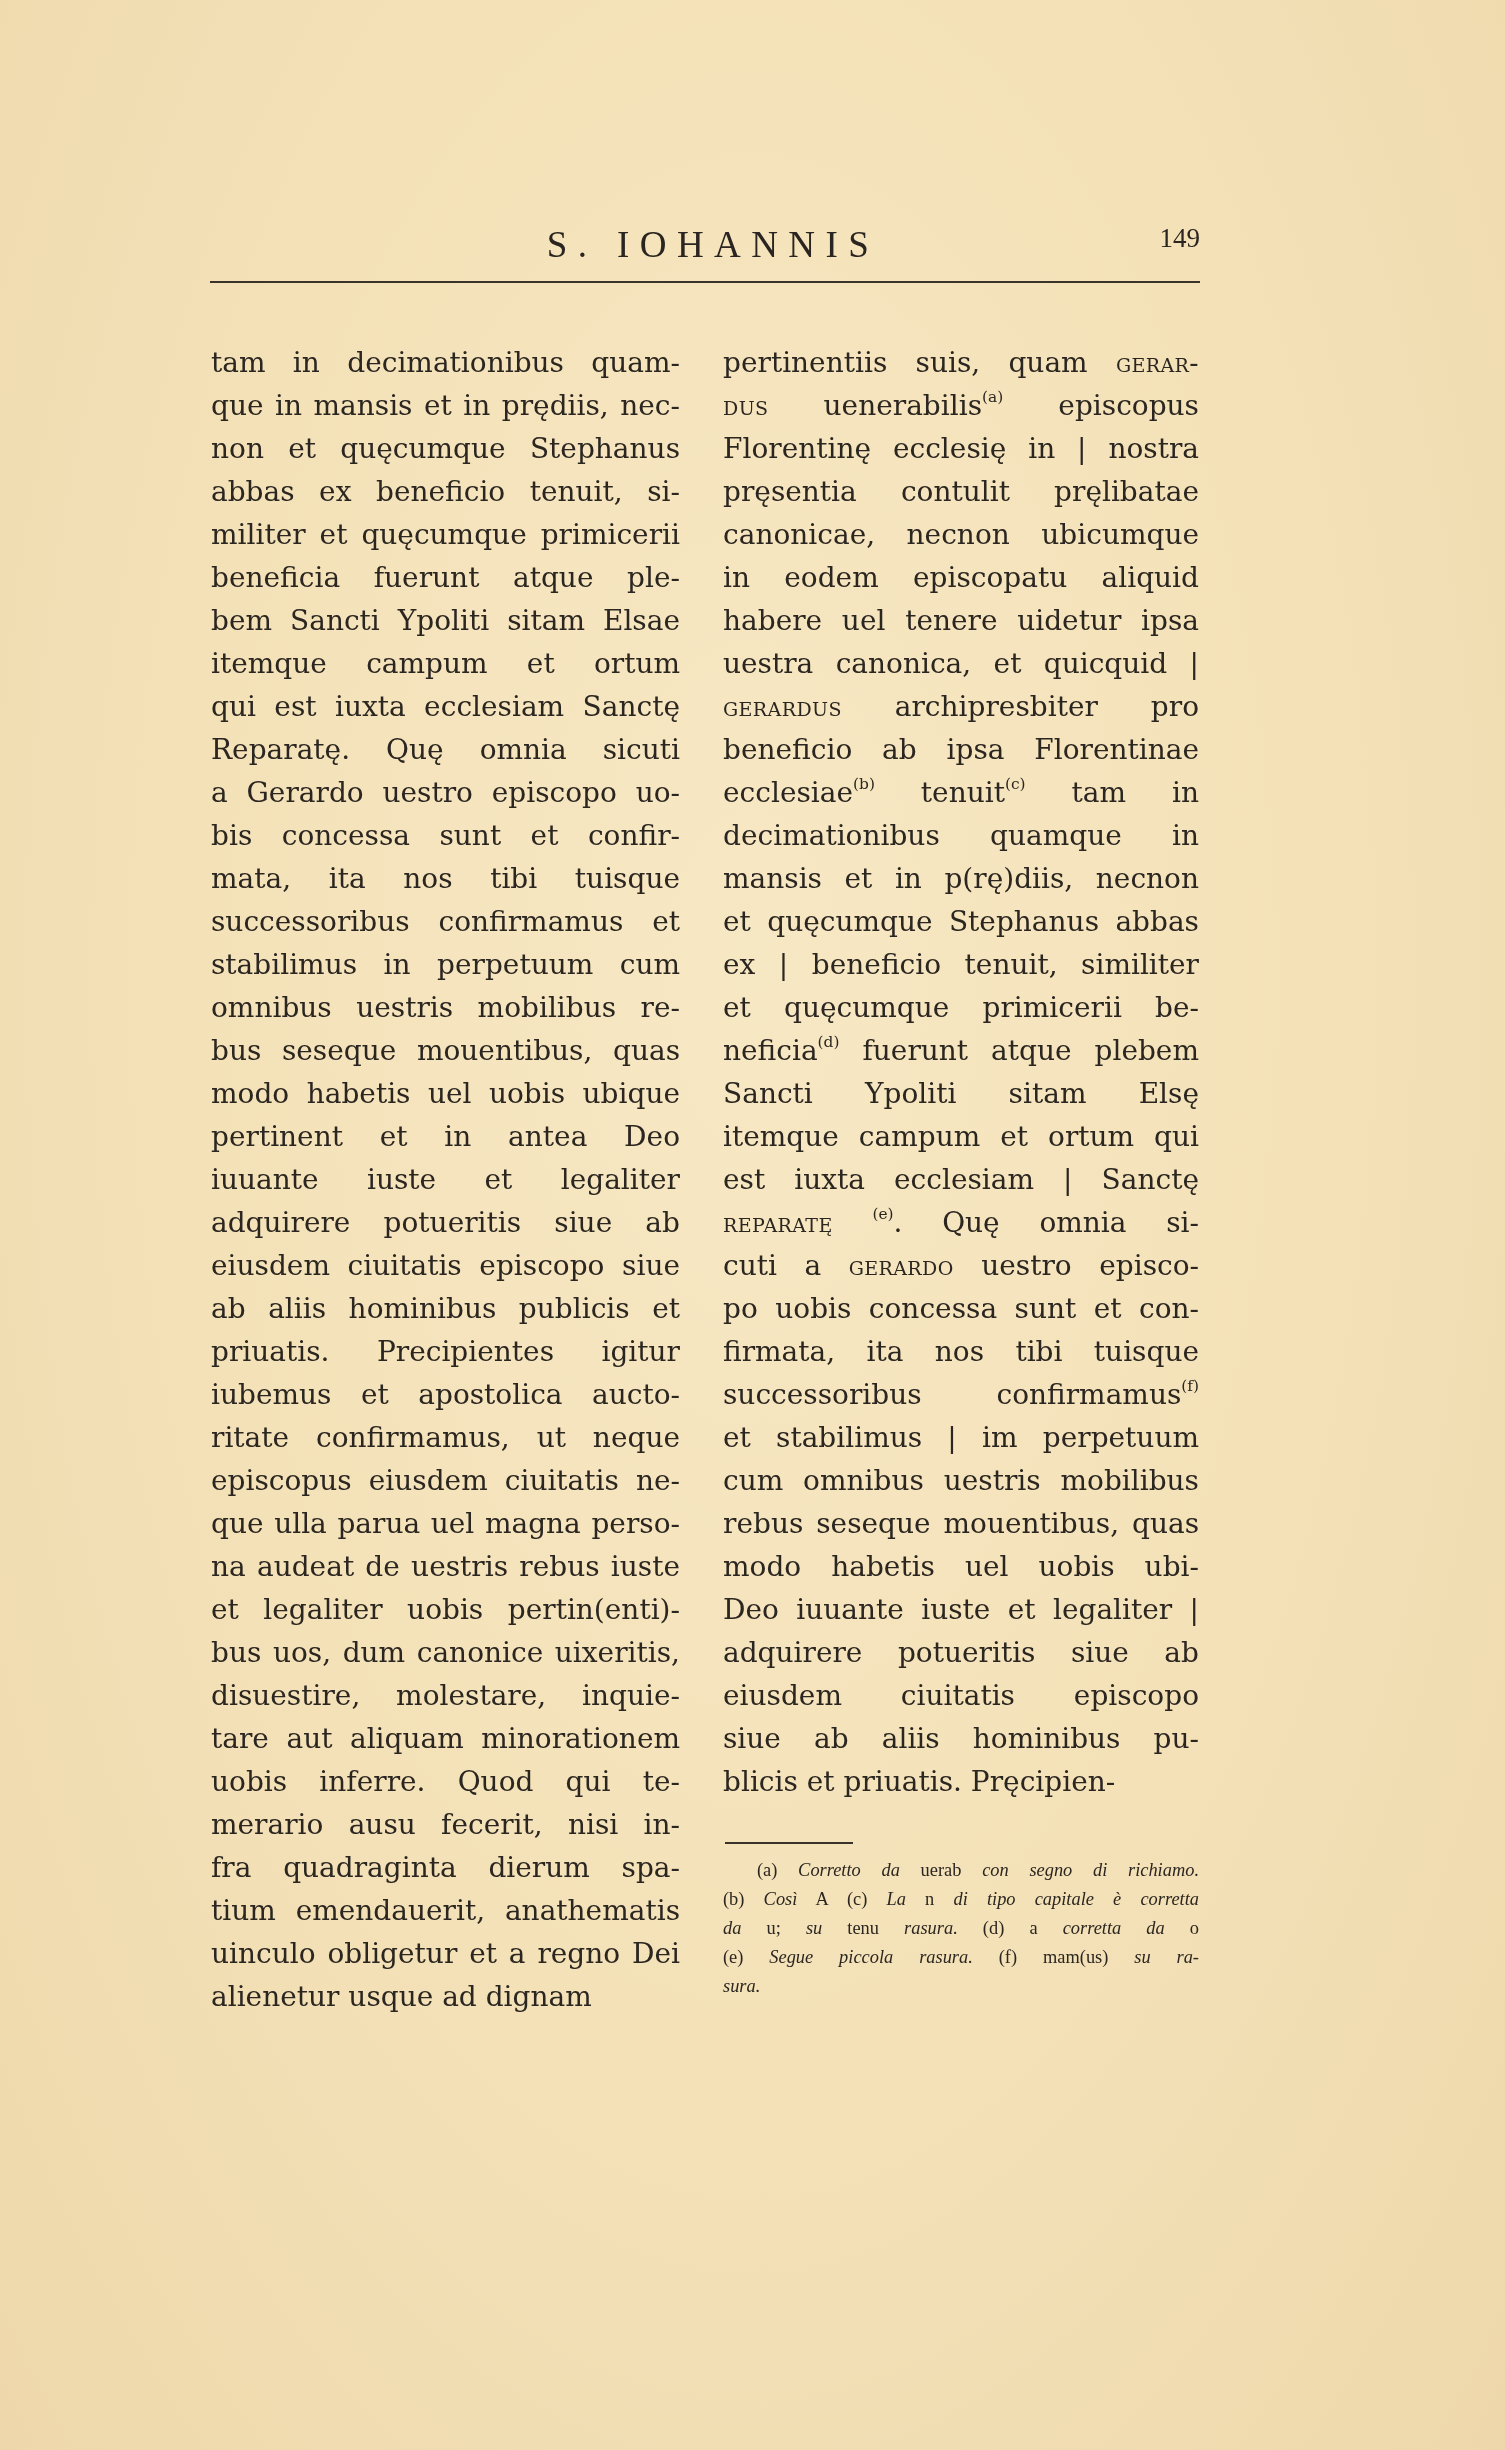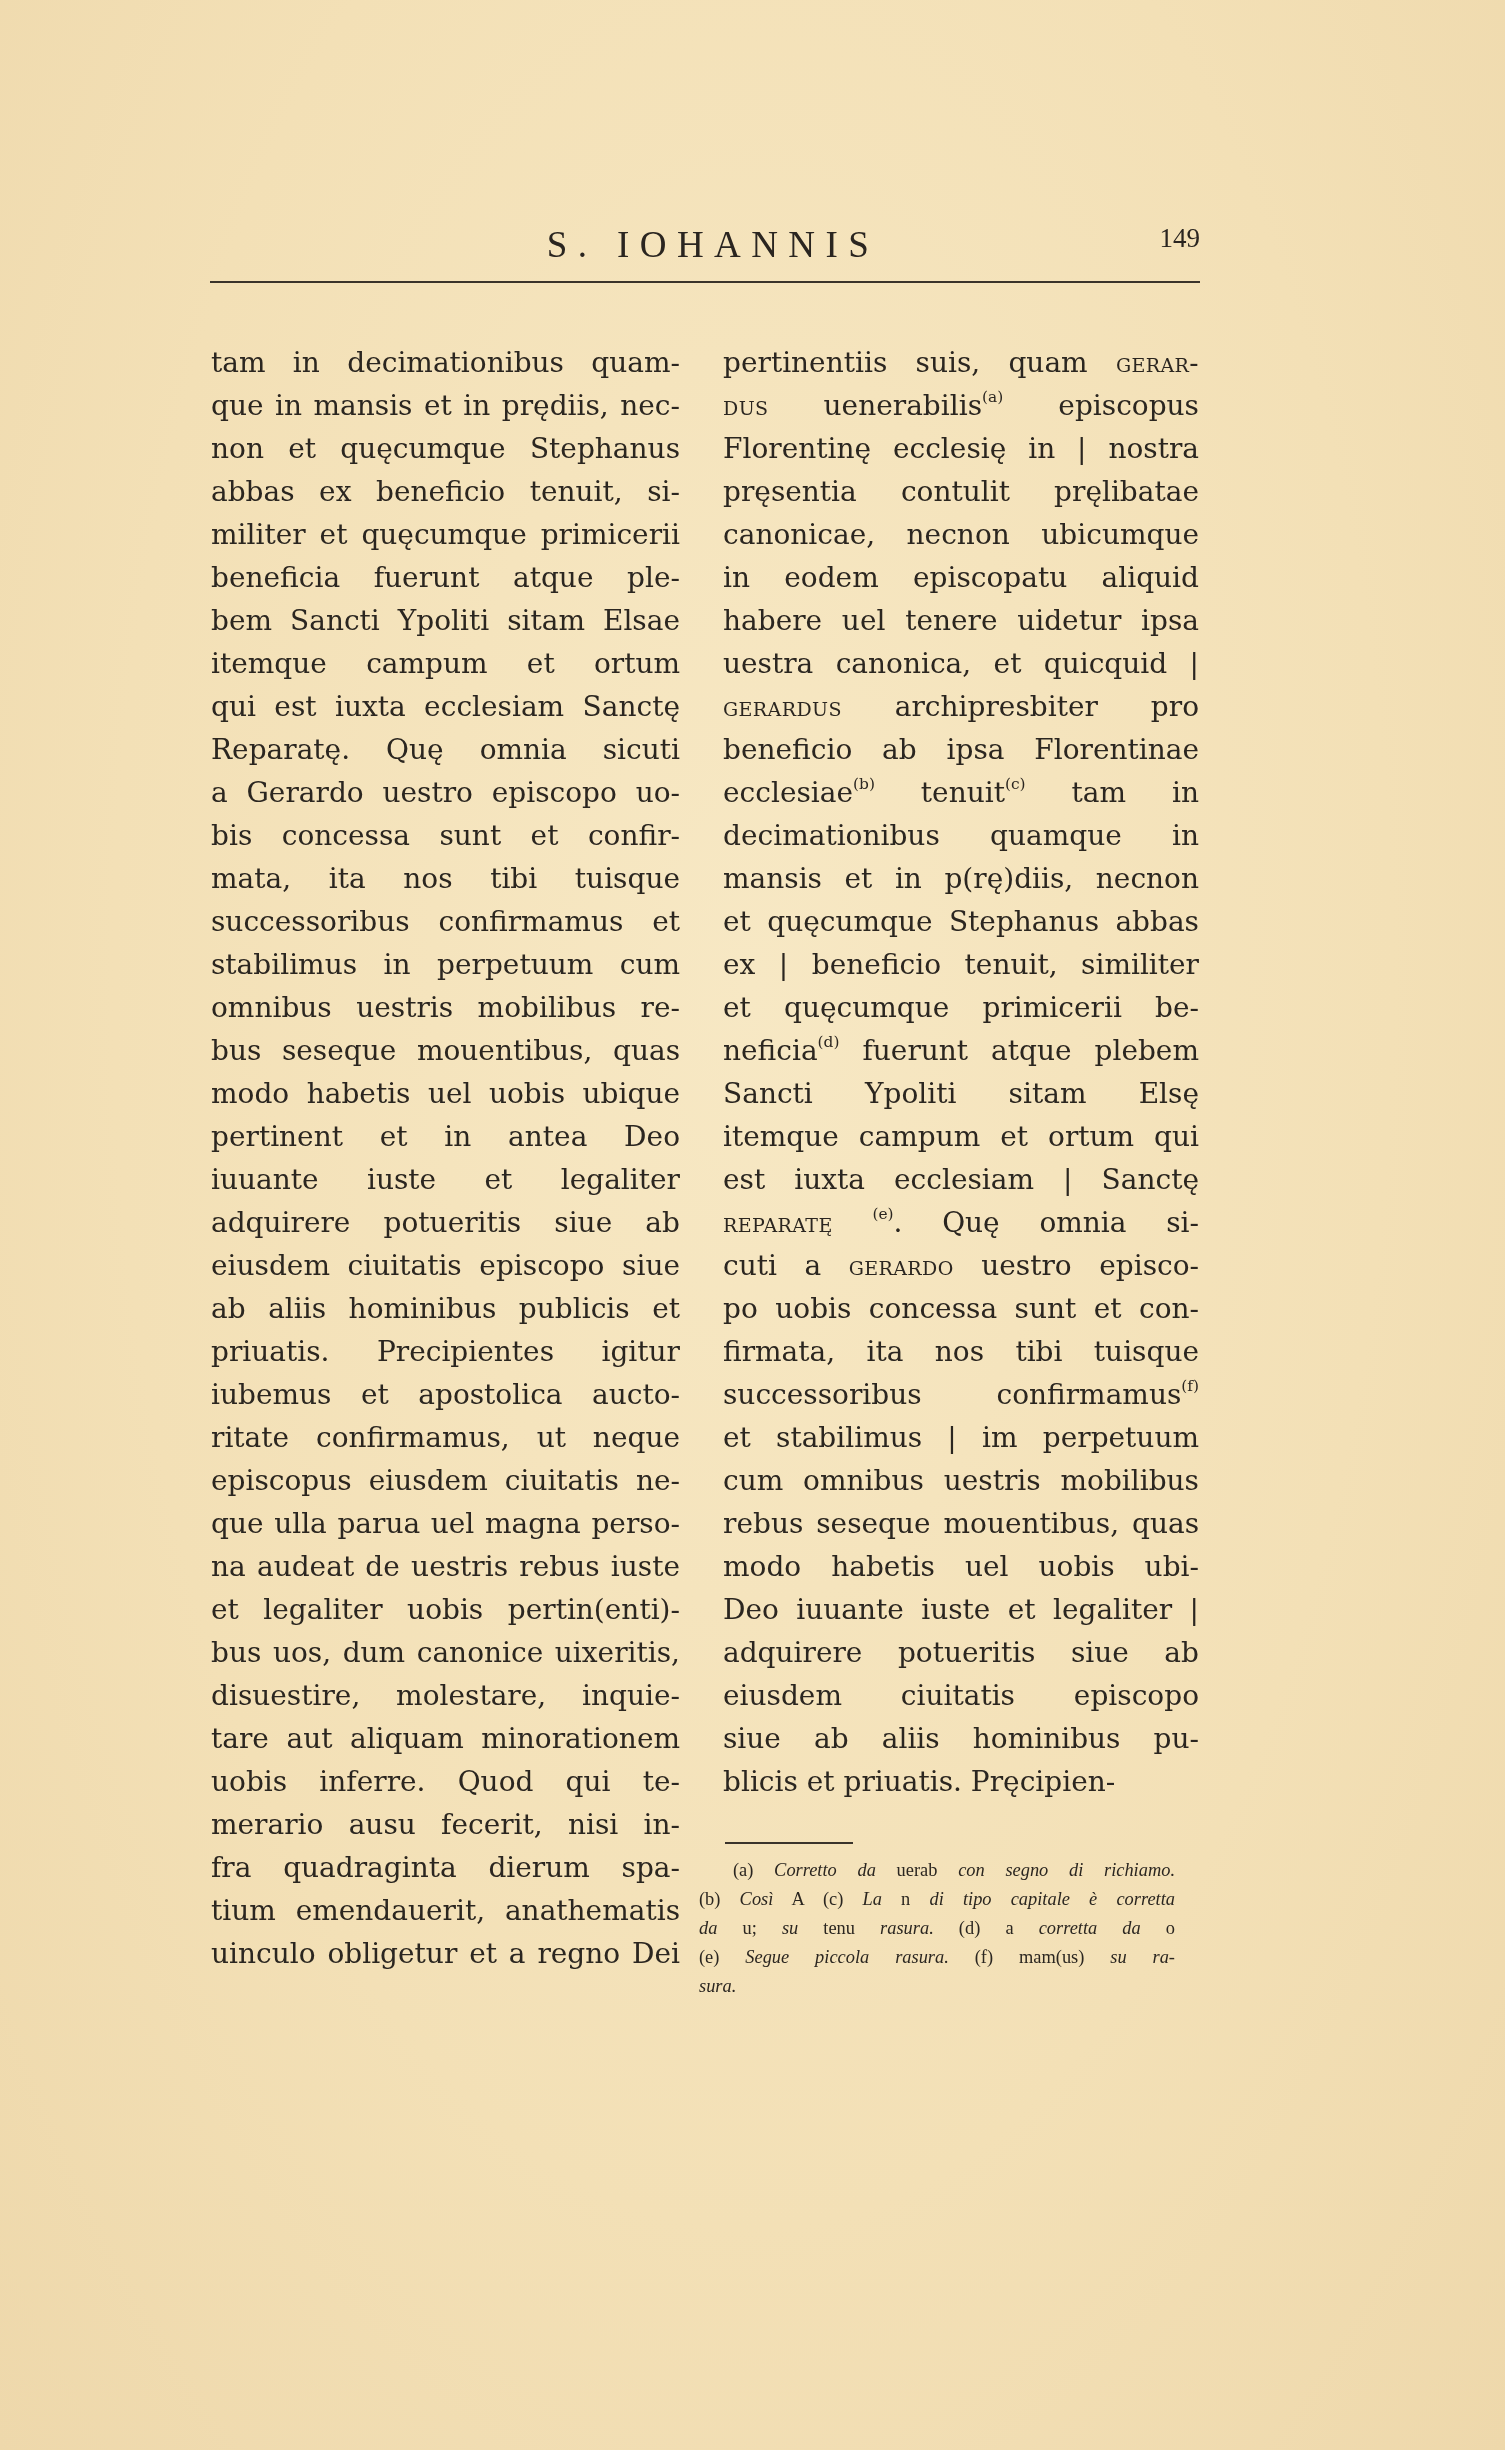--- a/index.html
+++ b/index.html
@@ -30,21 +30,21 @@
   }
   .col-left { left: 211px; width: 469px; }
   .col-right { left: 723px; width: 476px; }
   .line { display: block; white-space: nowrap; text-align: justify; text-align-last: justify; height: 43px; }
   .line.last { text-align-last: left; }
   .sc { font-variant: small-caps; font-size: 0.98em; letter-spacing: 0.4px; }
   sup.fn { font-size: 0.55em; vertical-align: 0.85em; line-height: 0; }
 
   .footnote-rule { position: absolute; left: 725px; top: 1842px; width: 128px; height: 1.6px; background: #3a332a; }
   .footnotes {
-    position: absolute; left: 699px; top: 1856px; width: 476px;
+    position: absolute; left: 723px; top: 1856px; width: 476px;
     font-family: "Liberation Serif", serif; font-size: 18.4px; line-height: 29px; color: #2b2620;
   }
   .footnotes .fline { display: block; white-space: nowrap; text-align: justify; text-align-last: justify; height: 29px; }
   .footnotes .fline.first { padding-left: 34px; }
   .footnotes .fline.last { text-align-last: left; }
   .footnotes i { font-style: italic; }
 </style>
 </head>
 <body>
 
@@ -86,20 +86,21 @@
     <span class="line">na audeat de uestris rebus iuste</span>
     <span class="line">et legaliter uobis pertin(enti)-</span>
     <span class="line">bus uos, dum canonice uixeritis,</span>
     <span class="line">disuestire, molestare, inquie-</span>
     <span class="line">tare aut aliquam minorationem</span>
     <span class="line">uobis inferre.   Quod qui te-</span>
     <span class="line">merario ausu fecerit, nisi in-</span>
     <span class="line">fra quadraginta dierum spa-</span>
     <span class="line">tium emendauerit, anathematis</span>
     <span class="line">uinculo obligetur et a regno Dei</span>
+    <span class="line last">alienetur usque ad dignam</span>
   </div>
 <div class="column col-right" id="col-right">
     <span class="line">pertinentiis suis, quam <span class="sc">gerar-</span></span>
     <span class="line"><span class="sc">dus</span> uenerabilis<sup class="fn">(a)</sup> episcopus</span>
     <span class="line">Florentinę ecclesię in | nostra</span>
     <span class="line">pręsentia contulit pręlibatae</span>
     <span class="line">canonicae, necnon ubicumque</span>
     <span class="line">in eodem episcopatu aliquid</span>
     <span class="line">habere uel tenere uidetur ipsa</span>
     <span class="line">uestra canonica, et quicquid |</span>

